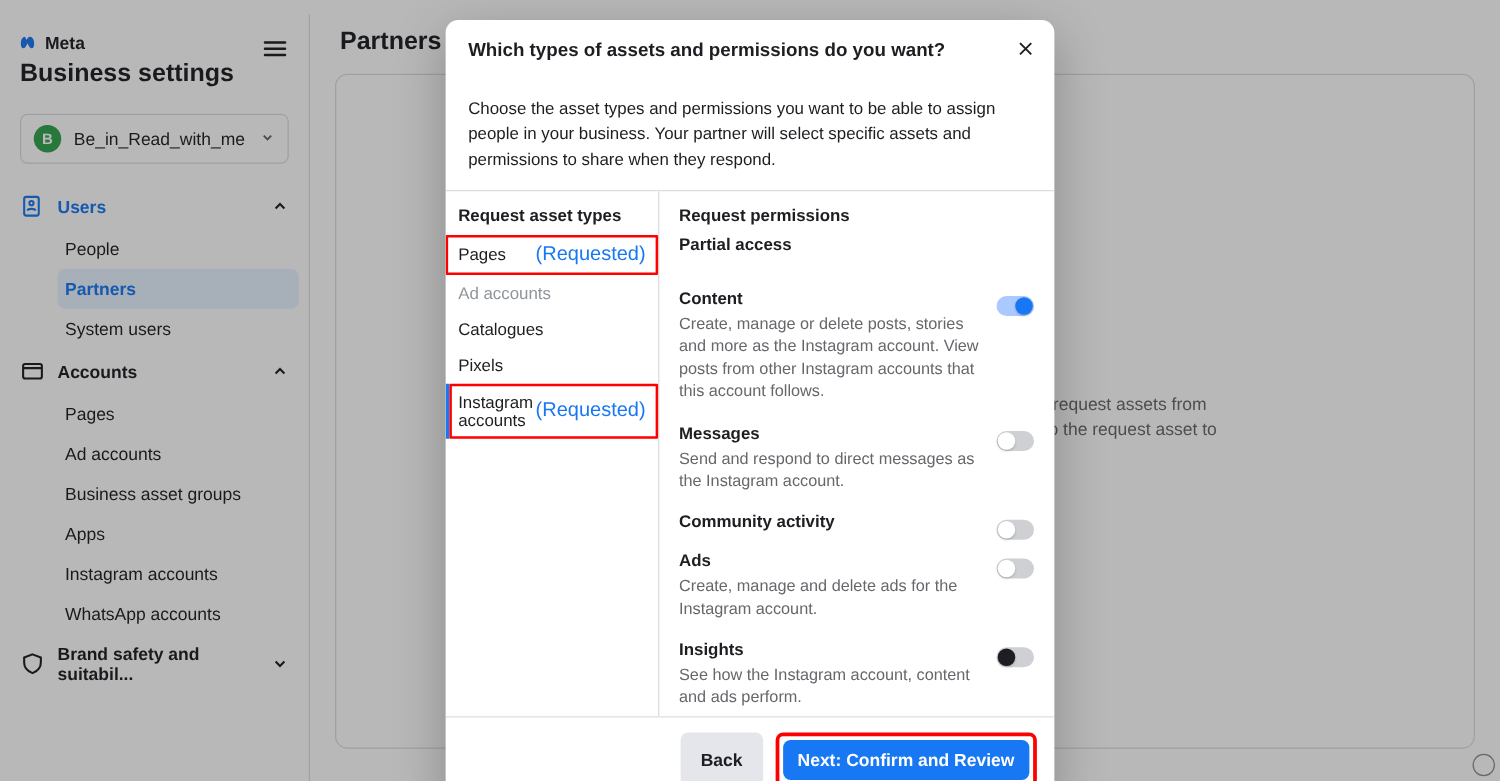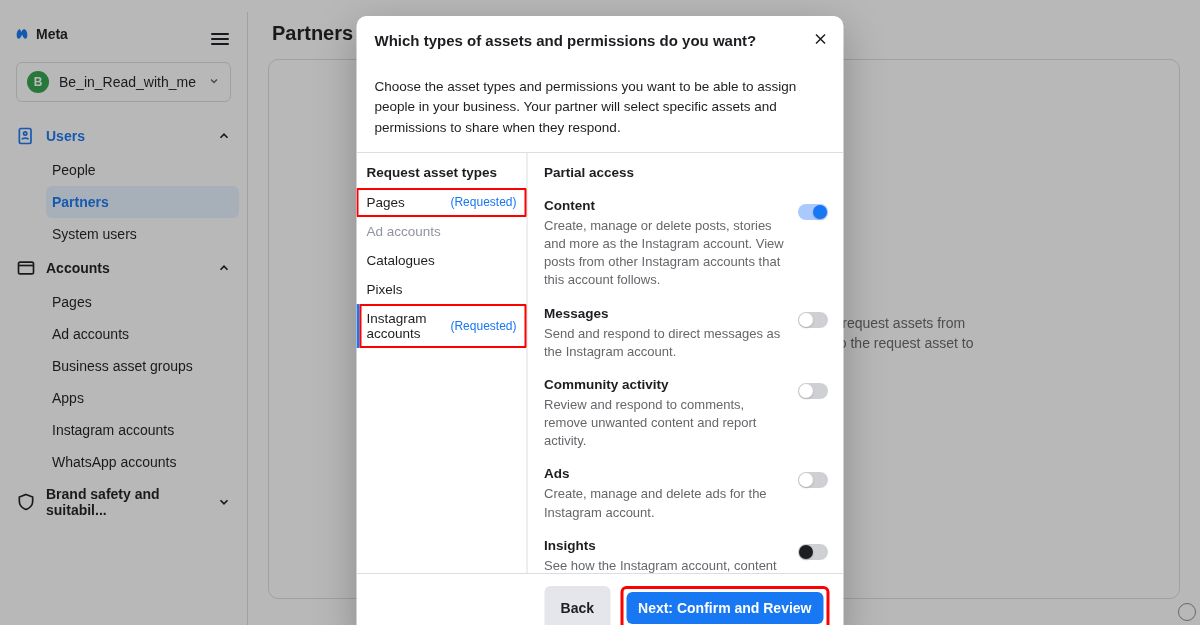--- a/index.html
+++ b/index.html
@@ -50,27 +50,27 @@
   .m-header{padding:16px 18px 14px;position:relative;}
   .m-title{font-size:15px;font-weight:700;}
   .m-close{position:absolute;top:14px;right:14px;cursor:pointer;}
   .m-close svg{width:18px;height:18px;}
   .m-desc{padding:14px 18px 14px;color:var(--text);font-size:13.5px;line-height:1.5;}
   .m-body{display:flex;border-top:1px solid var(--border);}
   .m-left{width:171px;border-right:1px solid var(--border);padding:12px 0;}
   .m-section-label{font-size:13.5px;font-weight:700;padding:0 10px 8px;}
   .asset-item{position:relative;display:flex;align-items:center;justify-content:space-between;padding:7px 10px;font-size:13.5px;cursor:pointer;}
   .asset-item.selected{border-left:3px solid var(--blue);padding-left:7px;}
-  .asset-item .req{font-size:12px;color:var(--blue);}
+  .asset-item .req{font-size:16px;color:var(--blue);}
   .asset-item.disabled{color:#90949c;}
   .red-box{position:absolute;inset:0;border:2px solid var(--red);pointer-events:none;border-radius:1px;}
   .m-right{flex:1;padding:12px 16px 8px;max-height:420px;overflow-y:auto;}
   .m-right::-webkit-scrollbar{width:0;}
   .perm-title{font-size:13.5px;font-weight:700;margin-bottom:8px;}
-  .perm-sub{font-size:13.5px;font-weight:700;color:#1c1e21;margin-bottom:18px;}
+  .perm-sub{font-size:13.5px;font-weight:700;color:#1c1e21;margin-bottom:28px;}
   .perm-block{position:relative;margin-bottom:16px;}
   .perm-name{font-size:13.5px;font-weight:600;margin-bottom:4px;color:#1c1e21;}
   .perm-desc{font-size:13px;color:var(--muted);line-height:1.4;padding-right:44px;}
   .toggle{position:absolute;top:6px;right:0;width:30px;height:16px;border-radius:10px;background:var(--toggle-off);cursor:pointer;}
   .toggle .knob{position:absolute;width:14px;height:14px;border-radius:50%;background:#fff;top:1px;left:1px;box-shadow:0 1px 2px rgba(0,0,0,0.2);transition:none;}
   .toggle.on{background:#a9c9ff;}
   .toggle.on .knob{left:15px;background:var(--blue);}
   .toggle.dark .knob{background:#1c1e21;}
   .m-footer{padding:12px 14px 14px;display:flex;justify-content:flex-end;gap:10px;border-top:1px solid var(--border);}
   .btn-back{background:#e4e6eb;color:#1c1e21;border:none;border-radius:6px;padding:8px 16px;font-weight:600;font-size:14px;cursor:pointer;}
@@ -88,20 +88,21 @@
       <svg viewBox="0 0 24 24">
           <path fill="#1877f2" d="M6 5c-3 0-5 4-5 8s1 6 3 6 3-2 5-6c2 4 3 6 5 6s3-2 3-6-2-8-5-8c-2 0-3 2-4 4-1-2-2-4-2-4z"></path>
         </svg>
       <span>Meta</span>
     </div>
     <div class="hamburger">
         <div></div>
         <div></div>
         <div></div>
       </div>
+    <div class="sb-title">Business settings</div>
   </div>
   <div class="sb-account">
     <div class="sb-avatar">B</div>
     <span>Be_in_Read_with_me</span>
     <span class="caret"><svg viewBox="0 0 16 16">
           <path d="M4 6l4 4 4-4" stroke="#606770" stroke-width="2" fill="none"></path>
         </svg></span>
   </div>
 
   <div class="sb-section" id="sb-sections">
@@ -212,39 +213,39 @@
               <span>Pixels</span>
             </div>
             <div class="asset-item selected">
               <span>Instagram accounts</span>
               <span class="req">(Requested)</span>
               <span class="red-box"></span>
             </div>
           </div>
       </div>
       <div class="m-right">
+        <div class="perm-title">Request permissions</div>
         <div class="perm-sub">Partial access</div>
         <div id="perm-list">
             <div class="perm-block">
               <div class="perm-name">Content</div>
   <div class="perm-desc">Create, manage or delete posts, stories and more as the Instagram account. View posts from other Instagram accounts that this account follows.</div>
   <div class="toggle on ">
                 <div class="knob"></div>
               </div>
             </div>
             <div class="perm-block">
               <div class="perm-name">Messages</div>
   <div class="perm-desc">Send and respond to direct messages as the Instagram account.</div>
   <div class="toggle  ">
                 <div class="knob"></div>
               </div>
             </div>
             <div class="perm-block">
               <div class="perm-name">Community activity</div>
-  <div class="perm-desc">Review and respond to comments, remove unwanted content and report activity.</div>
   <div class="toggle  ">
                 <div class="knob"></div>
               </div>
             </div>
             <div class="perm-block">
               <div class="perm-name">Ads</div>
   <div class="perm-desc">Create, manage and delete ads for the Instagram account.</div>
   <div class="toggle  ">
                 <div class="knob"></div>
               </div>

